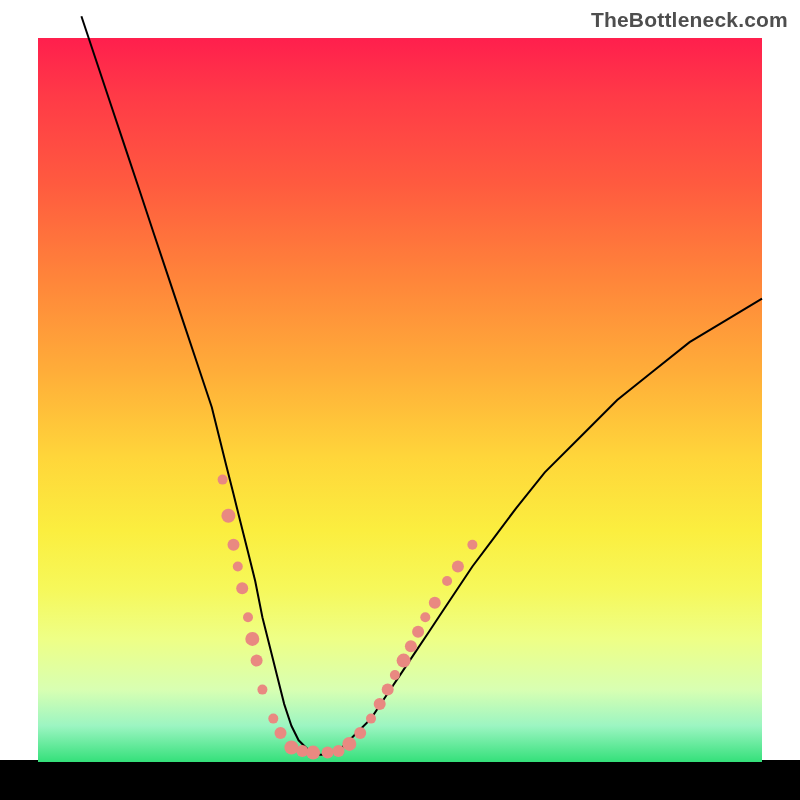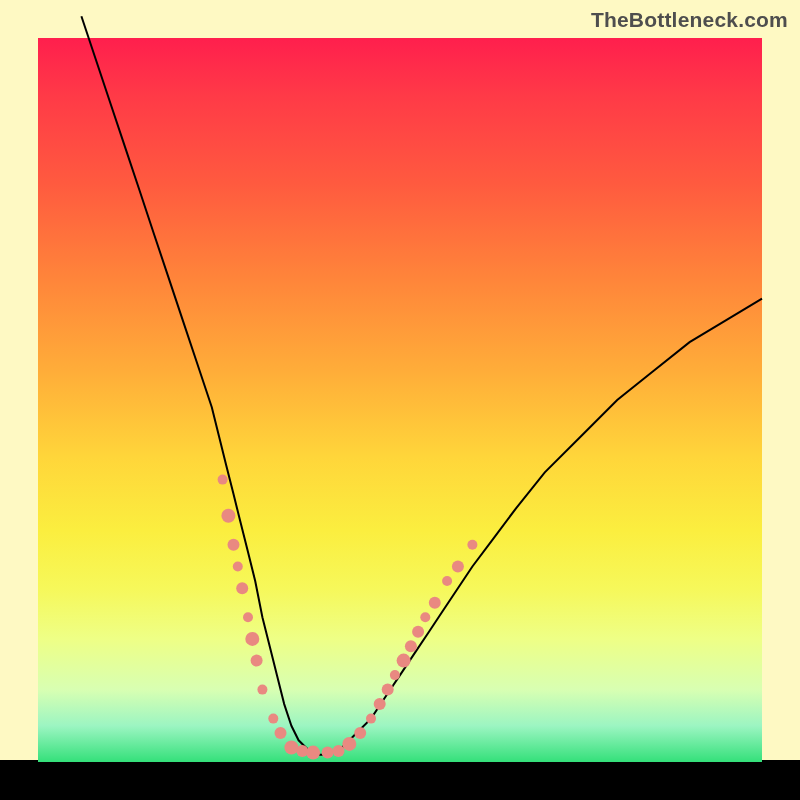--- a/index.html
+++ b/index.html
@@ -8,21 +8,21 @@
     width: 800px;
     height: 800px;
     background: #000;
     font-family: Arial, Helvetica, sans-serif;
     overflow: hidden;
   }
   .frame {
     position: absolute;
     width: 800px;
     height: 760px;
-    background: #fef9c3;
+    background: #ffffff;
   }
   .plot-area {
     position: absolute;
     left: 38px;
     top: 38px;
     width: 724px;
     height: 724px;
     
     background: linear-gradient(to bottom,
       #ff1f4d 0%,

